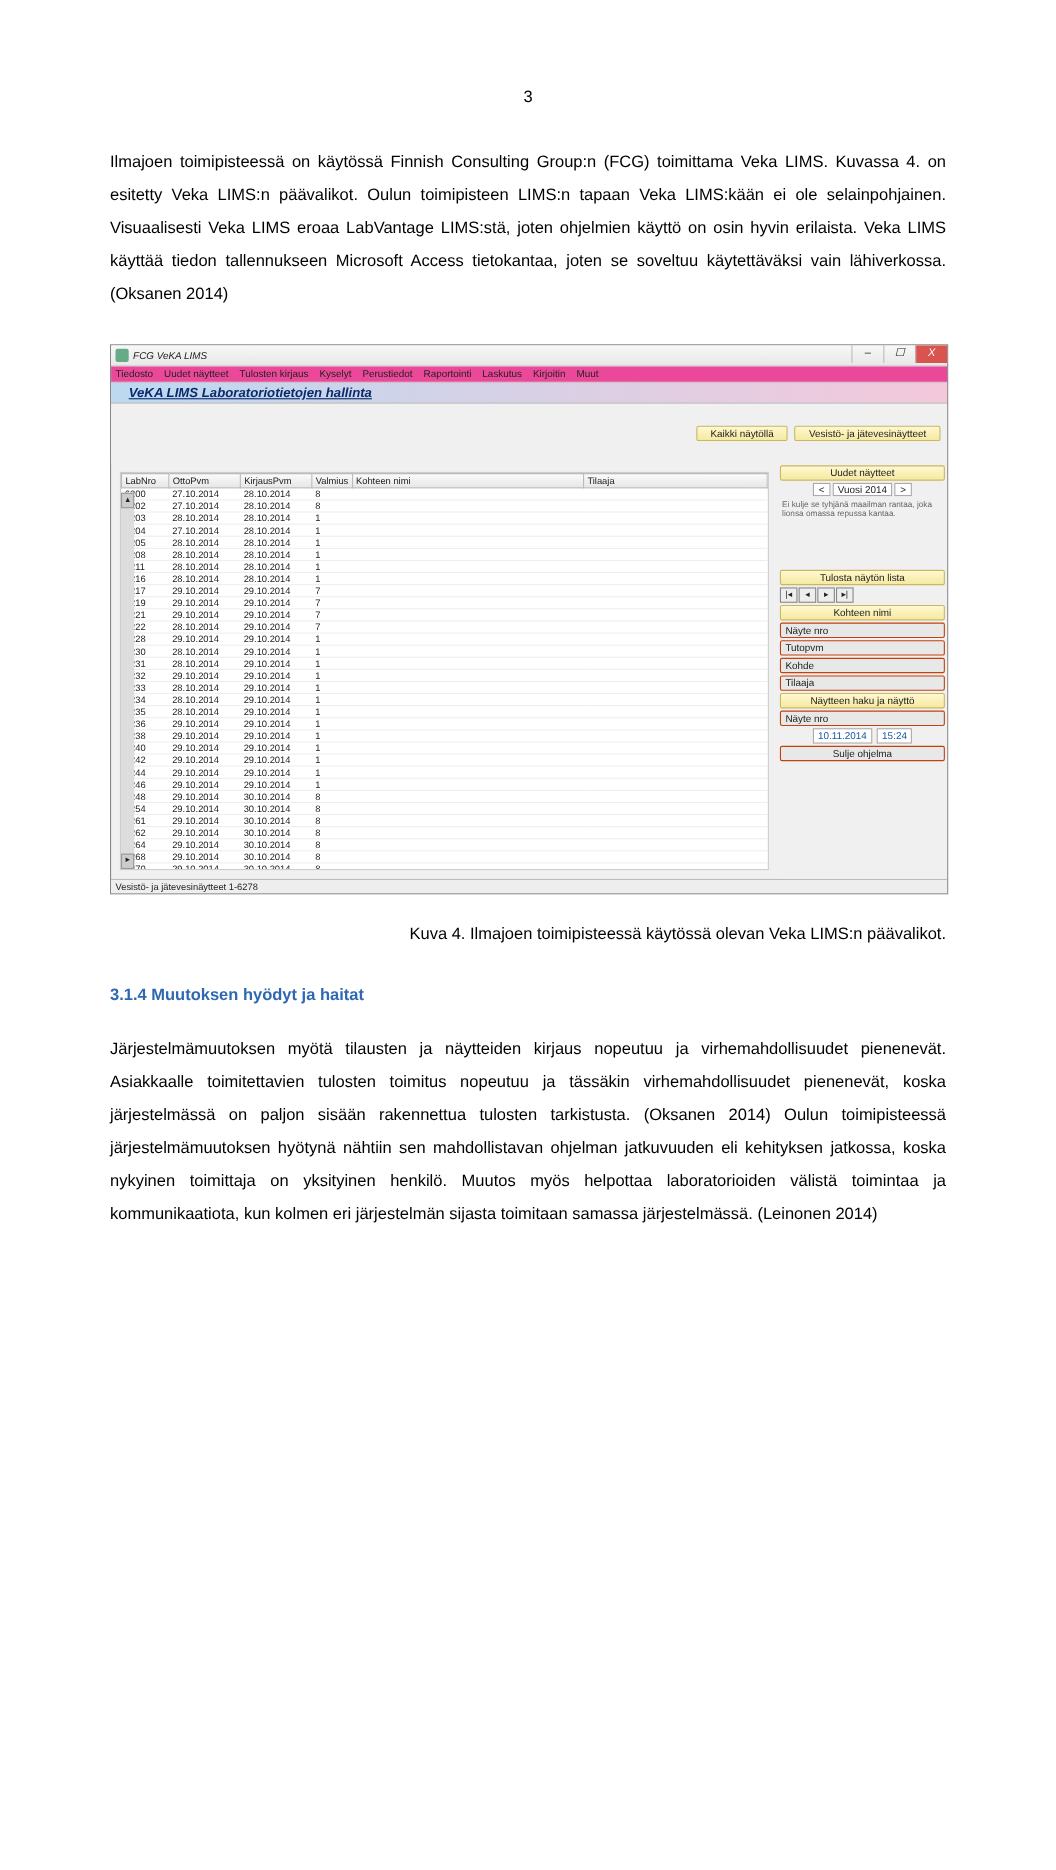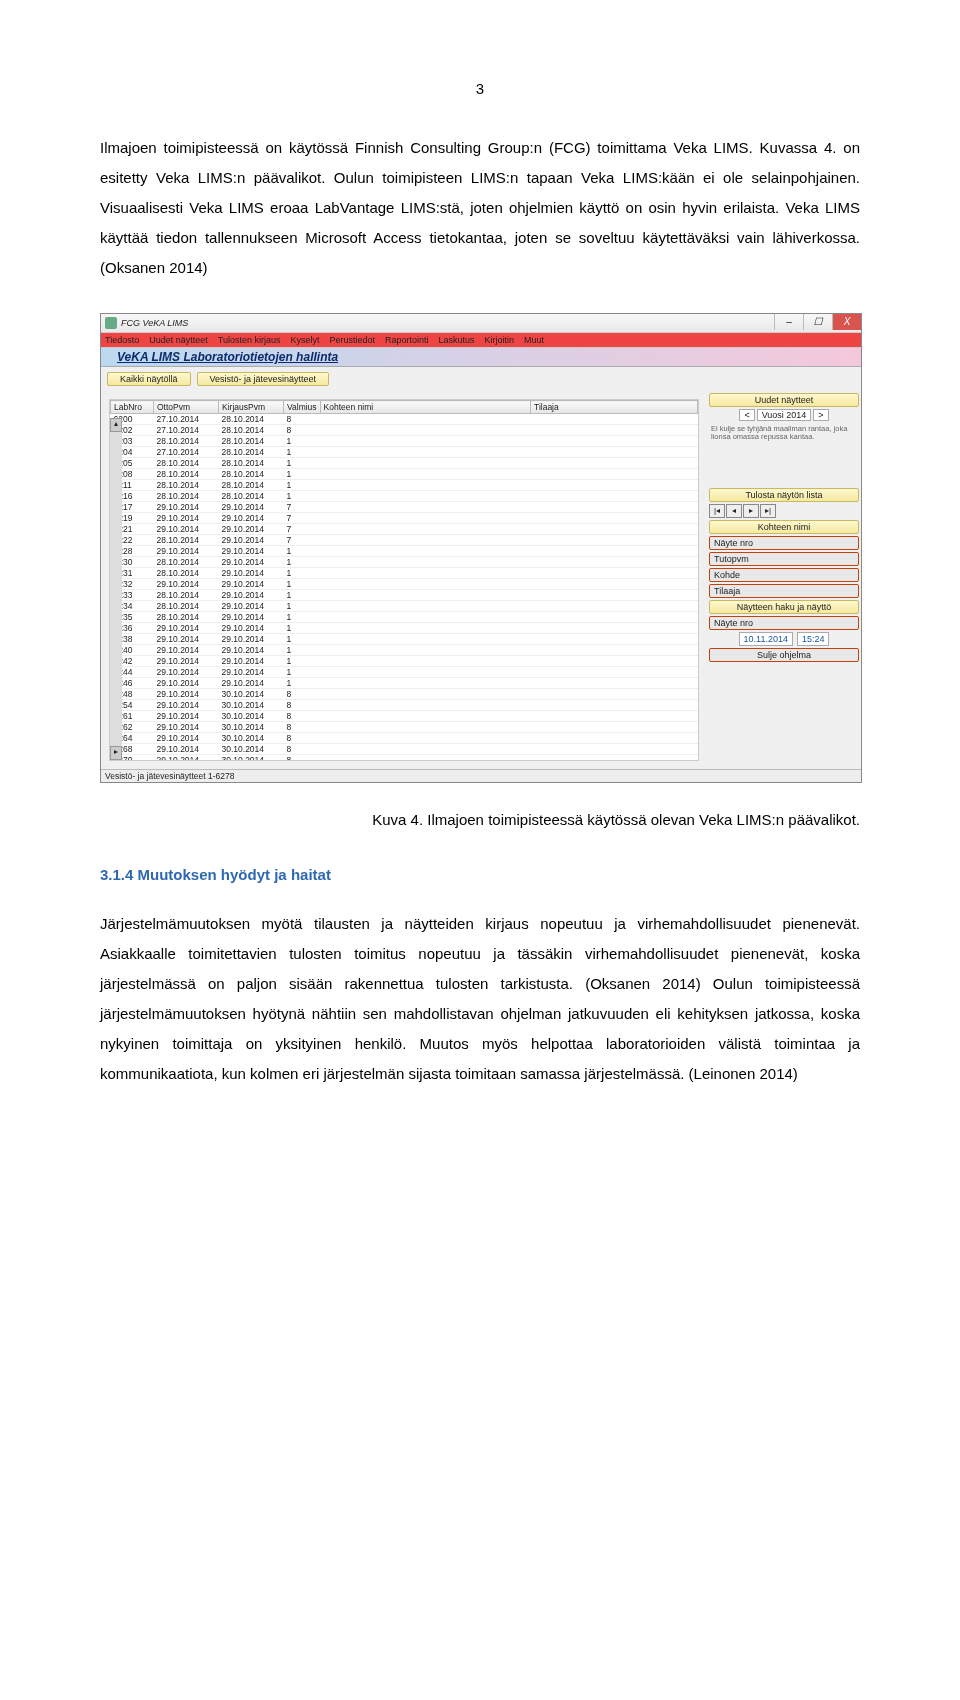--- a/index.html
+++ b/index.html
@@ -61,42 +61,42 @@
     width: 28px; height: 16px;
     border-left: 1px solid #bbb;
     text-align: center;
     line-height: 16px;
     font-size: 10px;
   }
   .winbtns .close {
     background: #d9534f; color: #fff;
   }
   .menubar {
-    background: #ef4444;
+    background: #ec4899;
     padding: 2px 4px;
     display: flex;
     gap: 10px;
     border-bottom: 1px solid #ccc;
   }
   .menubar span { font-size: 9px; }
   .header-band {
     background: linear-gradient(90deg, #bcd9f0, #f4c8db);
     font-weight: bold;
     font-style: italic;
     font-size: 12px;
     color: #0a2a6c;
     padding: 2px 16px;
     border-bottom: 1px solid #aaa;
     text-decoration: underline;
   }
   .top-tabs {
     display: flex;
-    justify-content: flex-start;
+    justify-content: flex-end;
     gap: 6px;
-    padding: 5px 6px;
+    padding: 20px 6px;
     background: #f0f0f0;
   }
   .tab-btn {
     background: linear-gradient(#fff8d0,#f5e9a0);
     border: 1px solid #c8b860;
     padding: 1px 12px;
     font-size: 9px;
     border-radius: 2px;
   }
   .content-row {

